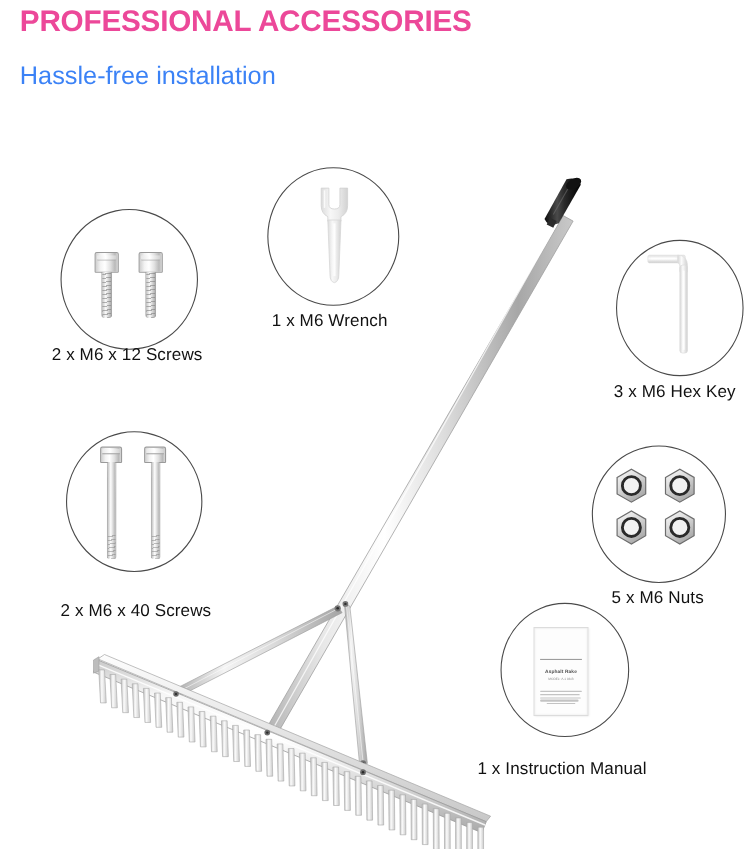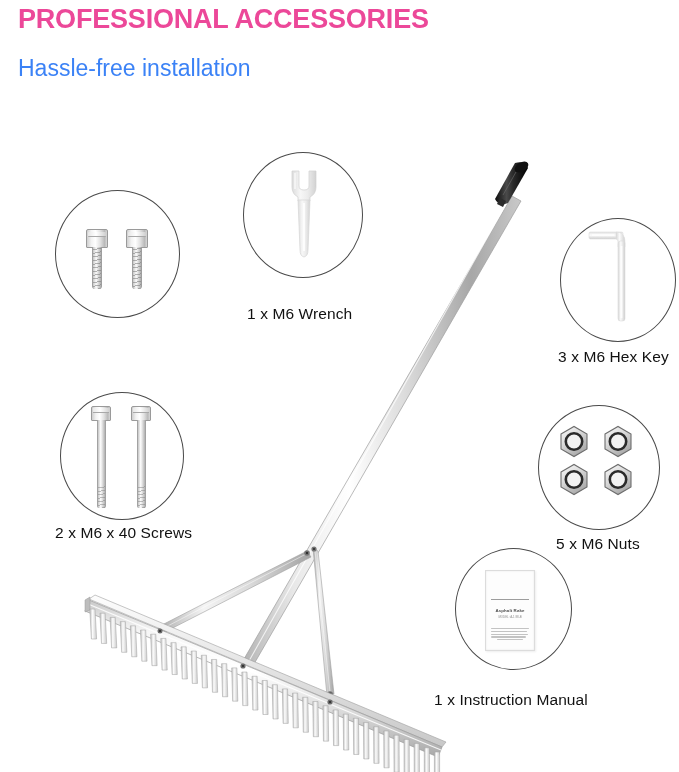--- a/index.html
+++ b/index.html
@@ -256,20 +256,21 @@
           <div class="head metal-v"></div>
           <div class="shank"></div>
         </div>
         <div class="scr12" style="left:70px; top:38px;">
           <div class="head metal-v"></div>
           <div class="shank"></div>
         </div>
       </div>
     </div>
   </div>
+  <div class="cap" style="left:47px; top:314px;">2 x M6 x 12 Screws</div>
 
   <div class="callout" style="left:243px; top:152px; width:120px; height:126px;">
     <div class="ring" style="width:120px; height:126px;">
       <div class="ring-inner">
         <svg class="wrench" width="120" height="126" viewBox="0 0 120 126">
           <defs>
             <linearGradient id="gWr" x1="0" y1="0" x2="1" y2="0">
               <stop offset="0%" stop-color="#dcdcdc"></stop>
               <stop offset="35%" stop-color="#f7f7f7"></stop>
               <stop offset="65%" stop-color="#ececec"></stop>
@@ -280,21 +281,21 @@
           <path d="M48,18 L48,34 Q48,41 54,44 L54,48 L66,48 L66,44 Q72,41 72,34 L72,18
                    L65,18 L65,33 Q65,37 60,37 Q55,37 55,33 L55,18 Z" fill="url(#gWr)" stroke="#d0d0d0" stroke-width="0.7"></path>
 
           <path d="M54,47 L66,47 L64,97 Q64,103 60,104 Q56,103 56,97 Z" fill="url(#gWr)" stroke="#d5d5d5" stroke-width="0.7"></path>
           <line x1="60" y1="50" x2="60" y2="98" stroke="#ffffff" stroke-width="2" opacity="0.85"></line>
           <line x1="51" y1="20" x2="51" y2="36" stroke="#ffffff" stroke-width="1.4" opacity="0.8"></line>
         </svg>
       </div>
     </div>
   </div>
-  <div class="cap" style="left:247px; top:283px;margin-top:22px;">1 x M6 Wrench</div>
+  <div class="cap" style="left:247px; top:283px;">1 x M6 Wrench</div>
 
   <div class="callout" style="left:560px; top:218px; width:116px; height:124px;">
     <div class="ring" style="width:116px; height:124px;">
       <div class="ring-inner">
         <svg class="hexkey" width="116" height="124" viewBox="0 0 116 124">
           <defs>
             <linearGradient id="gHkV" x1="0" y1="0" x2="1" y2="0">
               <stop offset="0%" stop-color="#d6d6d6"></stop>
               <stop offset="40%" stop-color="#fbfbfb"></stop>
               <stop offset="100%" stop-color="#cfcfcf"></stop>
@@ -326,21 +327,21 @@
           <div class="head metal-v"></div>
           <div class="shank"></div>
         </div>
         <div class="scr40" style="left:70px; top:13px;">
           <div class="head metal-v"></div>
           <div class="shank"></div>
         </div>
       </div>
     </div>
   </div>
-  <div class="cap" style="left:55px; top:524px;">2 x M6 x 40 Screws</div>
+  <div class="cap" style="left:55px; top:547px;">2 x M6 x 40 Screws</div>
 
   <div class="callout" style="left:538px; top:405px; width:122px; height:125px;">
     <div class="ring" style="width:122px; height:125px;">
       <div class="ring-inner">
         <svg class="nutgrid" width="122" height="125" viewBox="0 0 122 125">
           <defs>
             <linearGradient id="gNut" x1="0" y1="0" x2="0.6" y2="1">
               <stop offset="0%" stop-color="#fbfbfb"></stop>
               <stop offset="45%" stop-color="#dcdcdc"></stop>
               <stop offset="100%" stop-color="#a8a8a8"></stop>

